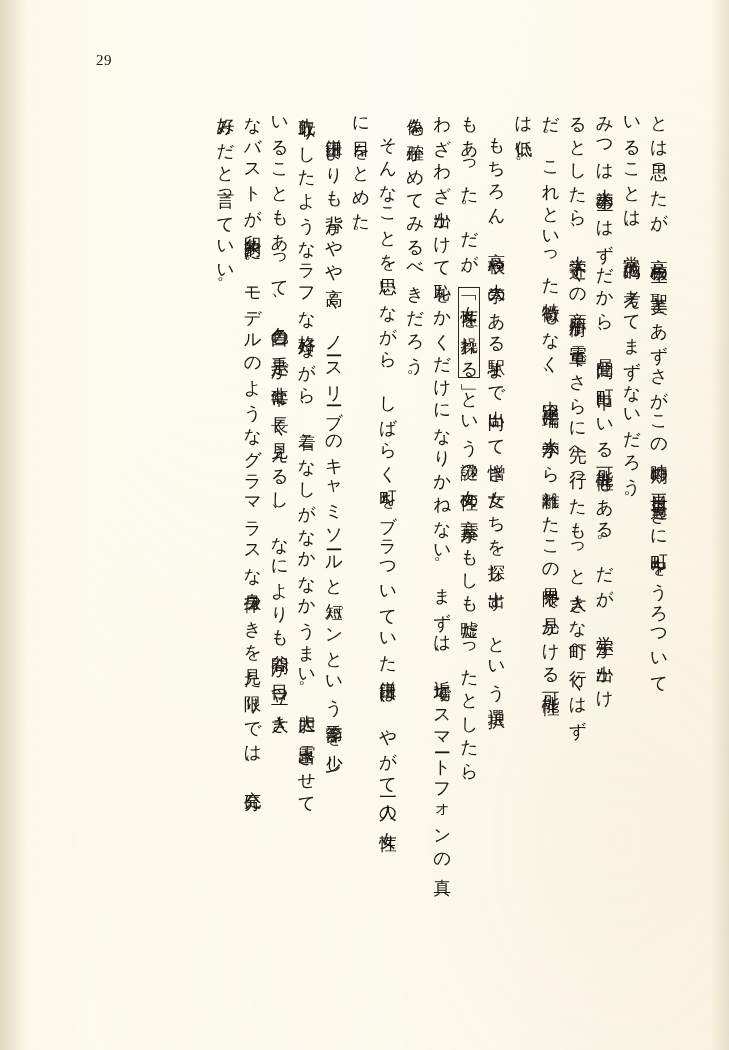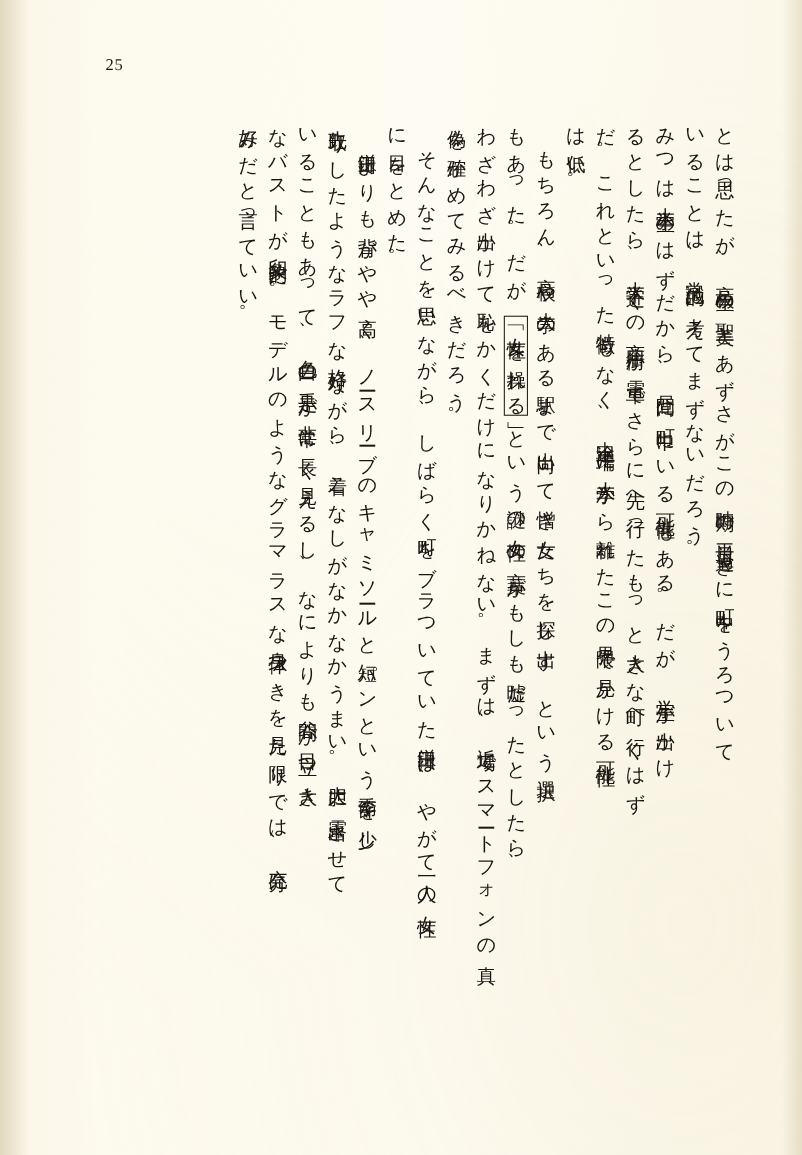--- a/index.html
+++ b/index.html
@@ -91,21 +91,21 @@
   }
 </style>
 </head>
 <body>
 
 <div class="page">
 
   <div class="edge-shade"></div>
   <div class="edge-shade-right"></div>
 
-  <div class="page-number">25</div>
+  <div class="page-number">29</div>
 
   <div class="text-block">
     <div class="vline">とは思ったが、高校生の聖美とあずさがこの時期の平日昼過ぎに町中をうろついて</div>
     <div class="vline">いることは、常識的に考えてまずないだろう。</div>
     <div class="vline">みつは大学生のはずだから、昼間に町中にいる可能性もある。だが、学生が出かけ</div>
     <div class="vline">るとしたら、大学近くの商店街か電車でさらに先へ行ったもっと大きな町へ行くはず</div>
     <div class="vline">だ。これといった特徴もなく、中途半端に大学から離れたこの界隈で見かける可能性</div>
     <div class="vline">は低い。</div>
     <div class="vline indent">もちろん、高校や大学のある駅まで出向いて憎き女たちを探し出す、という選択</div>
     <div class="vline">もあった。だが、<span class="boxed">「女性を操れる」</span>という謎の女性の言葉がもしも嘘だったとしたら、</div>

